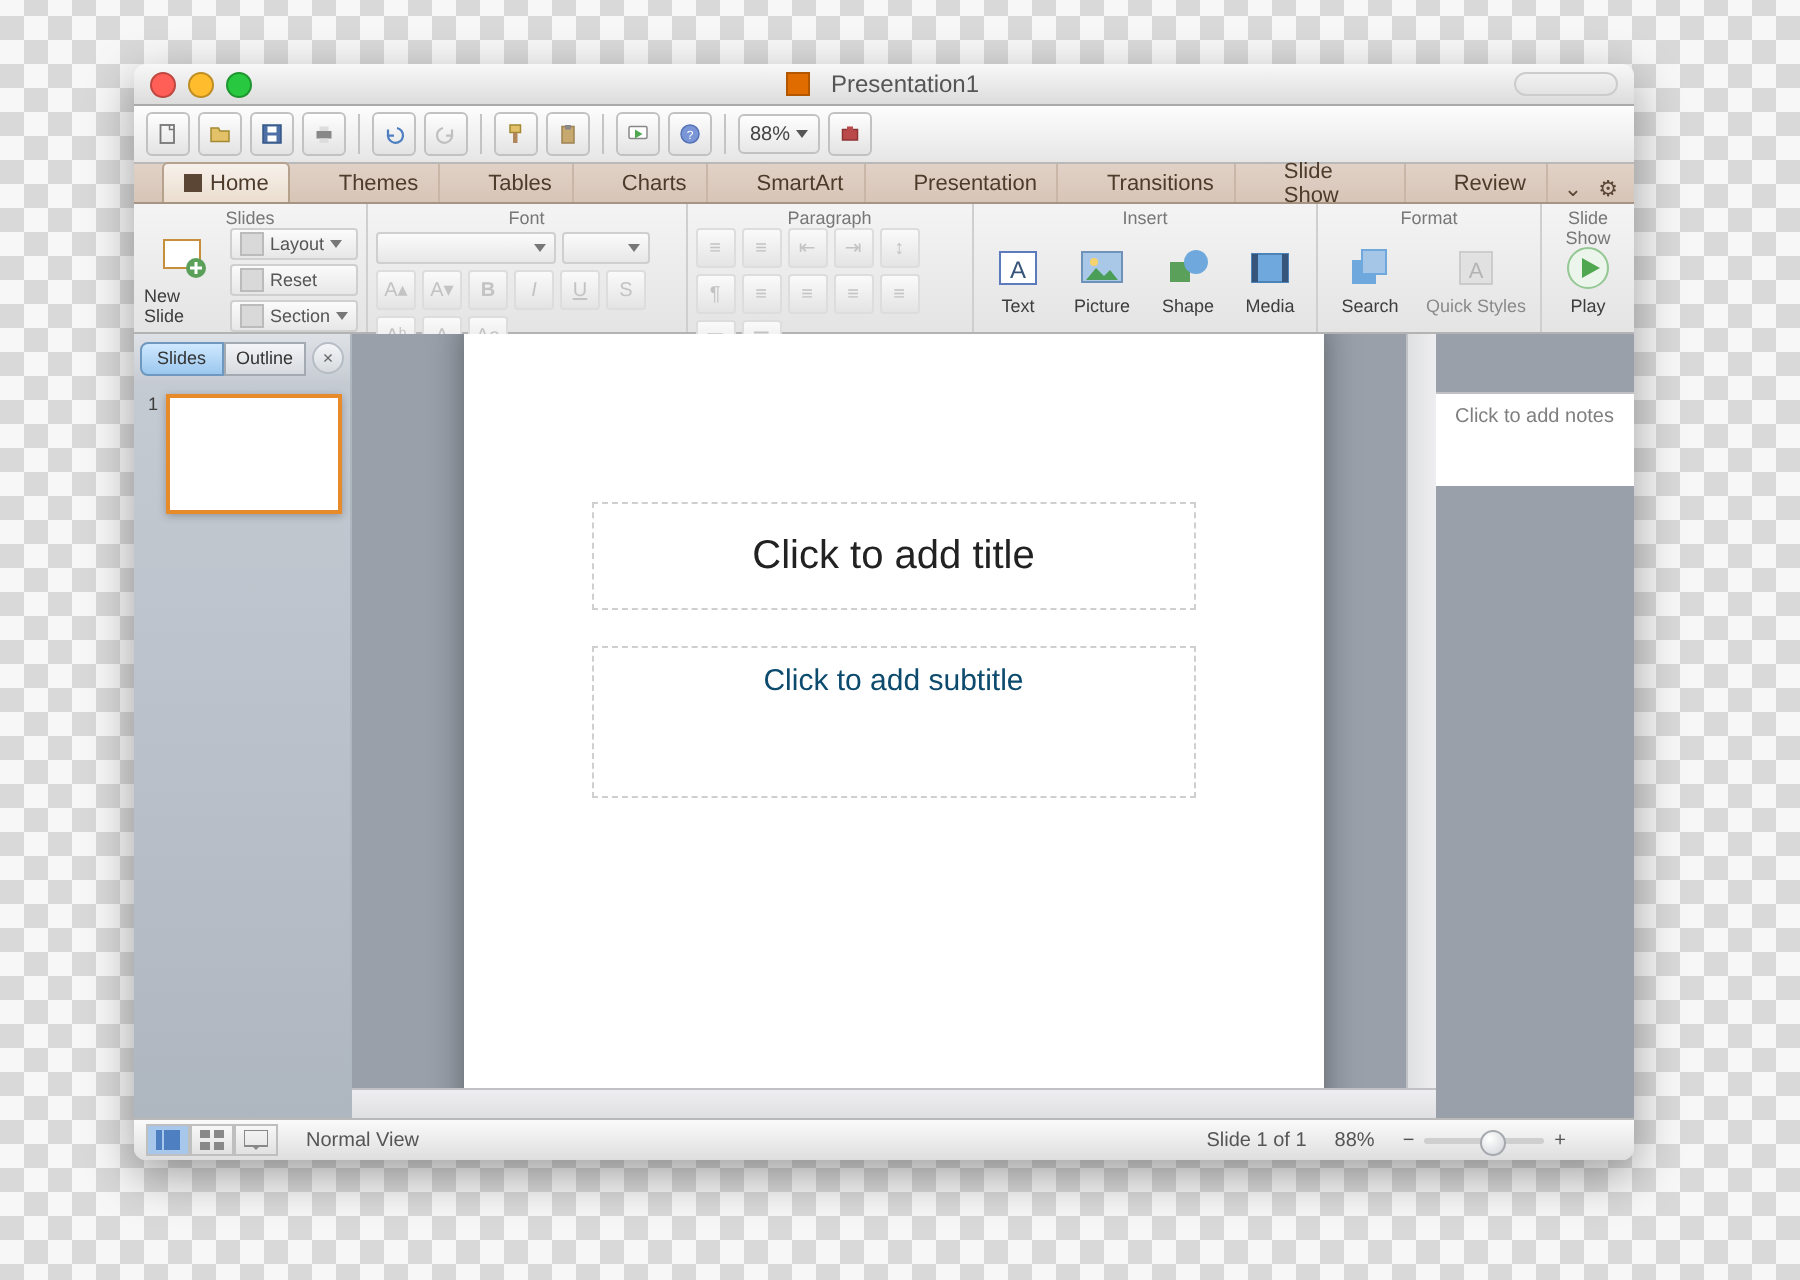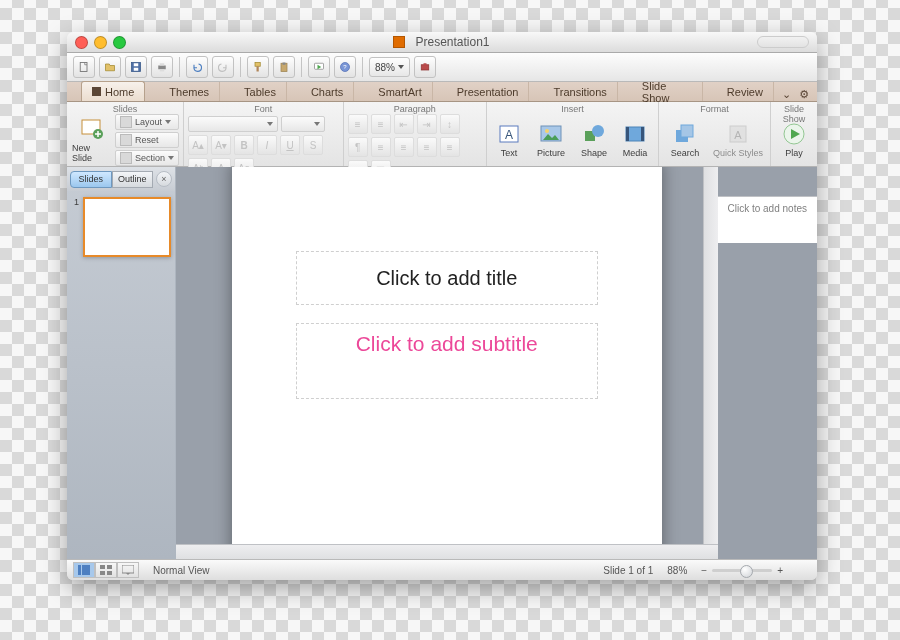--- a/index.html
+++ b/index.html
@@ -76,21 +76,21 @@
   .canvas-col{flex:1;display:flex;flex-direction:row;min-width:0;background:#99a0aa;}
   .canvas{flex:1;position:relative;display:flex;align-items:center;justify-content:center;overflow:hidden;}
   .canvas .scroll-v{position:absolute;right:0;top:0;bottom:0;width:14px;
     background:linear-gradient(90deg,#dfe0e2,#eeeef0);border-left:1px solid #bfc1c5;}
   .canvas .scroll-h{position:absolute;left:0;right:0;bottom:0;height:14px;
     background:linear-gradient(#eeeef0,#dfe0e2);border-top:1px solid #bfc1c5;}
   .slide{width:430px;height:320px;background:#fff;box-shadow:0 6px 16px rgba(0,0,0,.4);
     display:flex;flex-direction:column;align-items:center;padding-top:96px;gap:18px;}
   .ph{border:1px dashed #cfcfcf;display:flex;align-items:center;justify-content:center;color:#444;}
   .ph.title{width:300px;height:52px;font-size:20px;font-weight:400;color:#222;}
-  .ph.sub{width:300px;height:66px;font-size:21px;color:#ec4899;align-items:flex-start;padding-top:8px;}
+  .ph.sub{width:300px;height:66px;font-size:15px;color:#0c4a6e;align-items:flex-start;padding-top:8px;}
   .notes{height:34px;background:#fff;border-top:1px solid #bfc1c5;padding:6px 10px;color:#7f7f7f;font-size:10px;margin-top:29px;}
   
   .statusbar{height:20px;background:linear-gradient(#fafafa,#dedede);border-top:1px solid #b9b9b9;
     display:flex;align-items:center;padding:0 6px;font-size:10px;color:#555;gap:14px;}
   .view-sw{display:flex;gap:0;}
   .viewbtn{width:20px;height:14px;border:1px solid #bfbfbf;display:flex;align-items:center;justify-content:center;background:linear-gradient(#f7f7f7,#e1e1e1);}
   .viewbtn.active{background:#a7c8eb;}
   .spacer{flex:1;}
   .slider{display:flex;align-items:center;gap:5px;}
   .slider .track{width:60px;height:3px;background:#cfcfcf;border-radius:2px;position:relative;}

